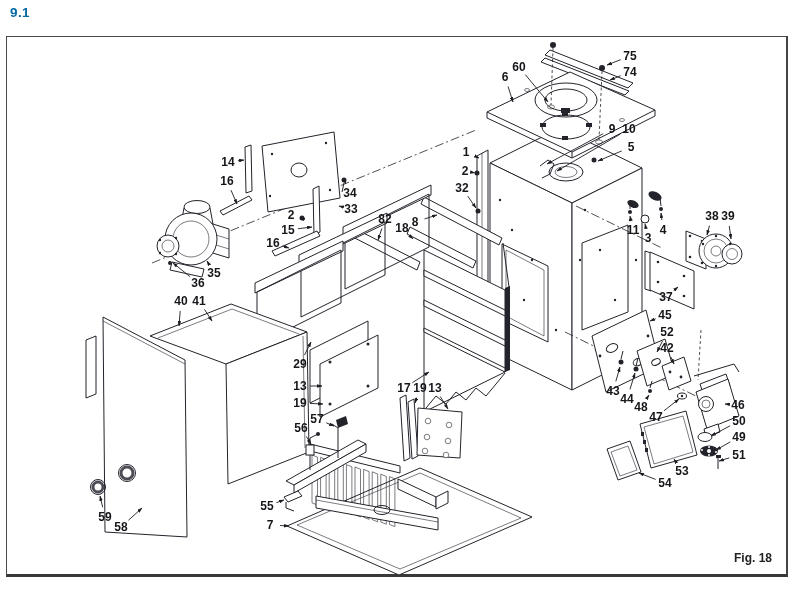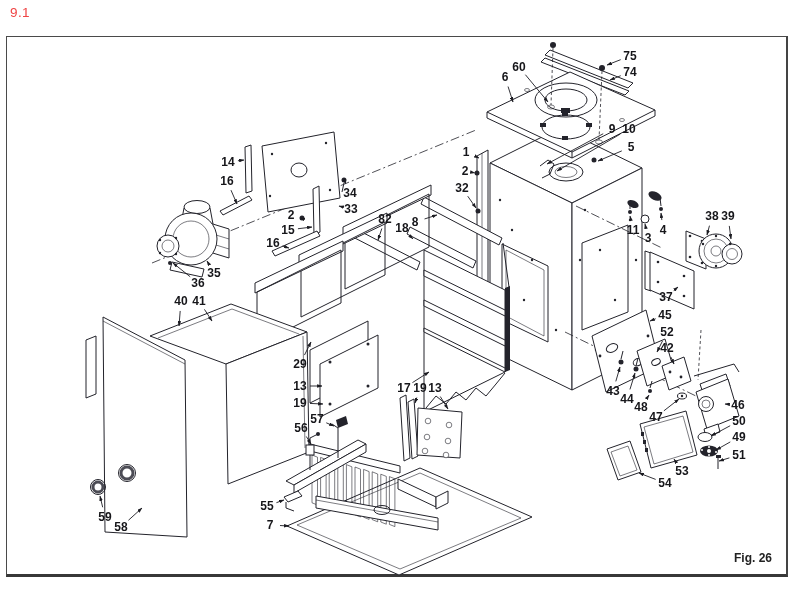--- a/index.html
+++ b/index.html
@@ -1,20 +1,20 @@
 <!DOCTYPE html>
 <html style="--ink: #23232b;"><head>
 <meta charset="utf-8">
 <style>
   html,body{margin:0;padding:0;background:#ffffff;}
   body{width:800px;height:600px;position:relative;overflow:hidden;
        font-family:"Liberation Sans",sans-serif;color:#111;}
   :root{--ink:#23232b;}
   .title-bar{position:absolute;left:10px;top:5px;display:flex;gap:22px;
-             font-size:13.5px;font-weight:normal;letter-spacing:.4px;color:#ef4444;}
+             font-size:13.5px;font-weight:bold;letter-spacing:.4px;color:#0369a1;}
   .figure-box{position:absolute;left:6px;top:36px;width:782px;height:541px;
               background:#fff;border:1px solid #4a4a4a;border-right:2px solid #444;
               border-bottom:3px solid #383838;box-sizing:border-box;}
   .fig-caption{position:absolute;left:690px;top:551px;width:82px;text-align:right;
                font-size:12px;font-weight:bold;color:#222;}
   svg#diagram-svg{position:absolute;left:0;top:0;pointer-events:none;}
   .ln{fill:none;stroke:var(--ink);stroke-width:1;}
   .fw{fill:#ffffff;stroke:var(--ink);stroke-width:1;}
   .fd{fill:var(--ink);stroke:none;}
   .thin{stroke-width:.6;}
@@ -438,13 +438,13 @@
       <text x="739" y="437" text-anchor="middle" dominant-baseline="central" class="lbl">49</text>
       <line x1="729.4217371477885" y1="457.87347885566345" x2="719" y2="461" class="ldr" marker-end="url(#arr)"></line>
       <text x="739" y="455" text-anchor="middle" dominant-baseline="central" class="lbl">51</text>
       <line x1="676.4529980377478" y1="462.6794970566216" x2="674" y2="459" class="ldr" marker-end="url(#arr)"></line>
       <text x="682" y="471" text-anchor="middle" dominant-baseline="central" class="lbl">53</text>
       <line x1="655.6665439379694" y1="479.4102092069113" x2="639" y2="473" class="ldr" marker-end="url(#arr)"></line>
       <text x="665" y="483" text-anchor="middle" dominant-baseline="central" class="lbl">54</text>
     </g>
 </svg>
 
-<div class="fig-caption">Fig. 26</div>
+<div class="fig-caption">Fig. 18</div>
 
 </body></html>

